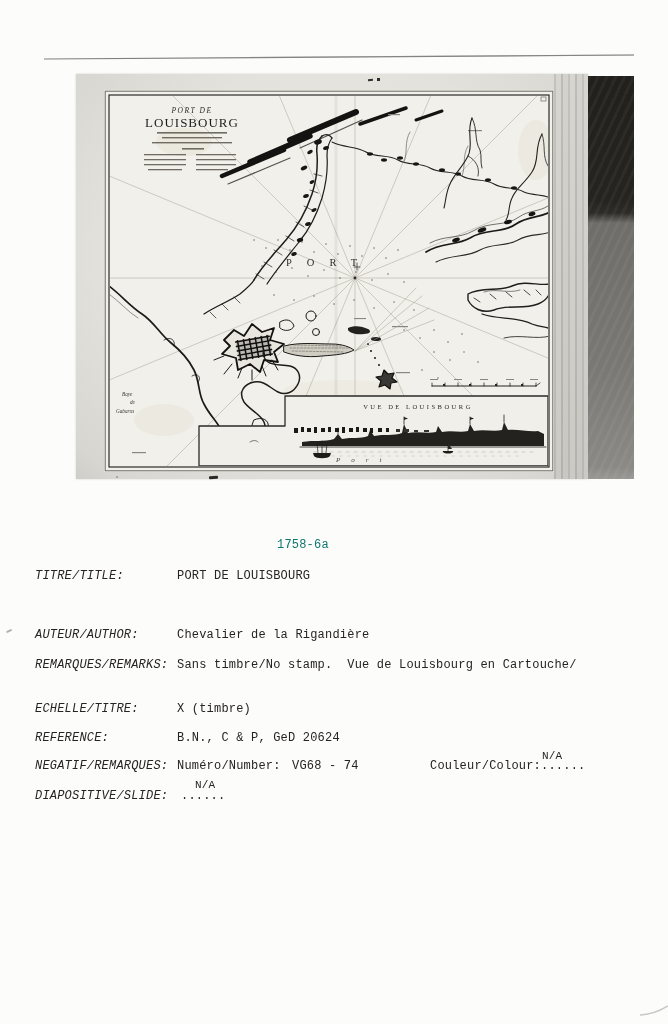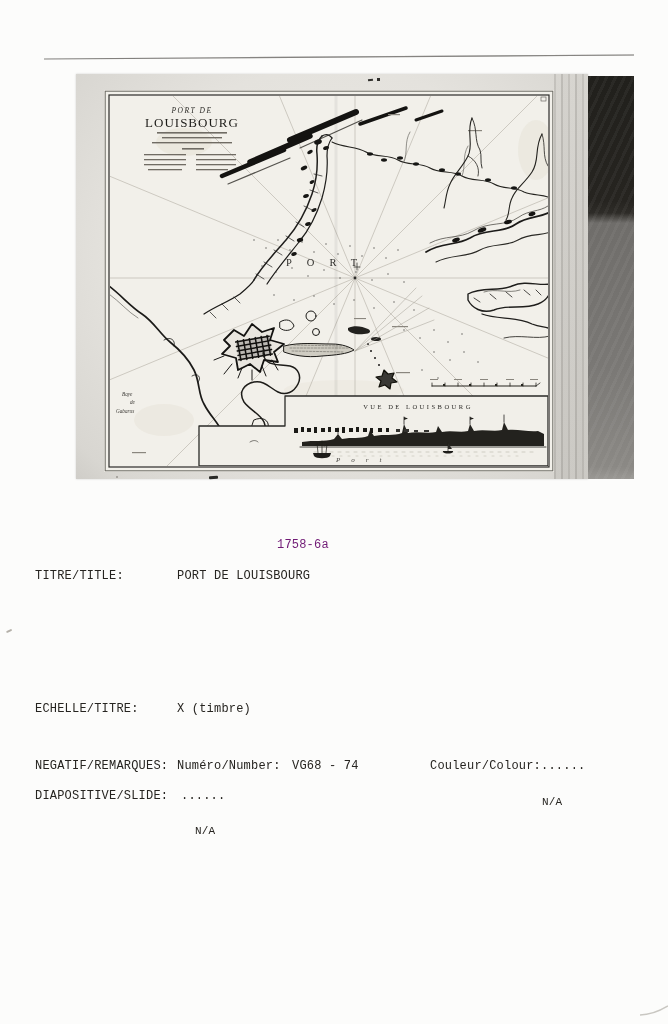--- a/index.html
+++ b/index.html
@@ -20,26 +20,26 @@
   .film-strip{position:absolute;left:588px;top:76px;width:46px;height:403px;
          background:
            repeating-linear-gradient(115deg, rgba(255,255,255,.045) 0 3px, rgba(0,0,0,0) 3px 8px),
            linear-gradient(180deg,#21201c 0%,#262420 31%,#2e2c28 34%,#6f6d6a 36.5%,#7a7875 72%,#8b8985 97%,#9a9894 100%);}
   .sheet{position:absolute;left:28px;top:16px;width:450px;height:382px;background:#f2f0ea;}
   .sheet svg{display:block;}
   .pencil-mark{position:absolute;background:#2f2e2b;}
   
   .trow{position:absolute;left:0;width:668px;height:16px;font-size:12px;color:#262420;
         letter-spacing:.2px;}
-  .lab{position:absolute;left:35px;white-space:pre;}
+  .lab{position:absolute;left:35px;white-space:pre;font-style:italic;}
   .val{position:absolute;left:177px;white-space:pre;}
   .val2{position:absolute;left:292px;white-space:pre;}
   .colour{position:absolute;left:430px;white-space:pre;}
-  .na{position:absolute;font-size:11px;white-space:pre;color:#262420;margin-top:46px;}
-  .cardnum{position:absolute;left:277px;top:538px;font-size:12px;color:#701a75;letter-spacing:.2px;}
+  .na{position:absolute;font-size:11px;white-space:pre;color:#262420;}
+  .cardnum{position:absolute;left:277px;top:538px;font-size:12px;color:#0f766e;letter-spacing:.2px;}
   .tick{position:absolute;left:6px;top:630px;width:6px;height:1.5px;background:#b4b0a9;
         transform:rotate(-25deg);border-radius:1px;}
   .mark-dash{position:absolute;left:209px;top:476px;width:9px;height:2.5px;background:#2a2a27;
         border-radius:1px;transform:rotate(-3deg);}
   .mark-dot{position:absolute;left:116px;top:476px;width:2px;height:2px;background:#9a9690;border-radius:50%;}
   .curl{position:absolute;left:640px;top:998px;width:28px;height:26px;pointer-events:none;}
 </style>
 </head>
 <body>
 
@@ -419,27 +419,39 @@
 
   <div class="cardnum">1758-6a</div>
 
   <div class="trow" style="top:569px">
     <span class="lab">TITRE/TITLE:</span>
     <span class="val">PORT DE LOUISBOURG</span>
   </div>
 
 
   <div class="tick"></div>
-
+  <div class="trow" style="top:628px">
+    <span class="lab">AUTEUR/AUTHOR:</span>
+    <span class="val">Chevalier de la Rigandière</span>
+  </div>
+
+  <div class="trow" style="top:658px">
+    <span class="lab">REMARQUES/REMARKS:</span>
+    <span class="val">Sans timbre/No stamp.  Vue de Louisbourg en Cartouche/</span>
+  </div>
 
   <div class="trow" style="top:702px">
     <span class="lab">ECHELLE/TITRE:</span>
     <span class="val">X (timbre)</span>
   </div>
 
+  <div class="trow" style="top:731px">
+    <span class="lab">REFERENCE:</span>
+    <span class="val">B.N., C &amp; P, GeD 20624</span>
+  </div>
 
   <div class="trow" style="top:759px">
     <span class="lab">NEGATIF/REMARQUES:</span>
     <span class="val">Numéro/Number:</span>
     <span class="val2">VG68 - 74</span>
     <span class="colour"><span>Couleur/Colour:</span><span>......</span><span class="na" style="left:112px;top:-9px">N/A</span></span>
   </div>
 
   <div class="trow" style="top:789px">
     <span class="lab">DIAPOSITIVE/SLIDE:</span>

